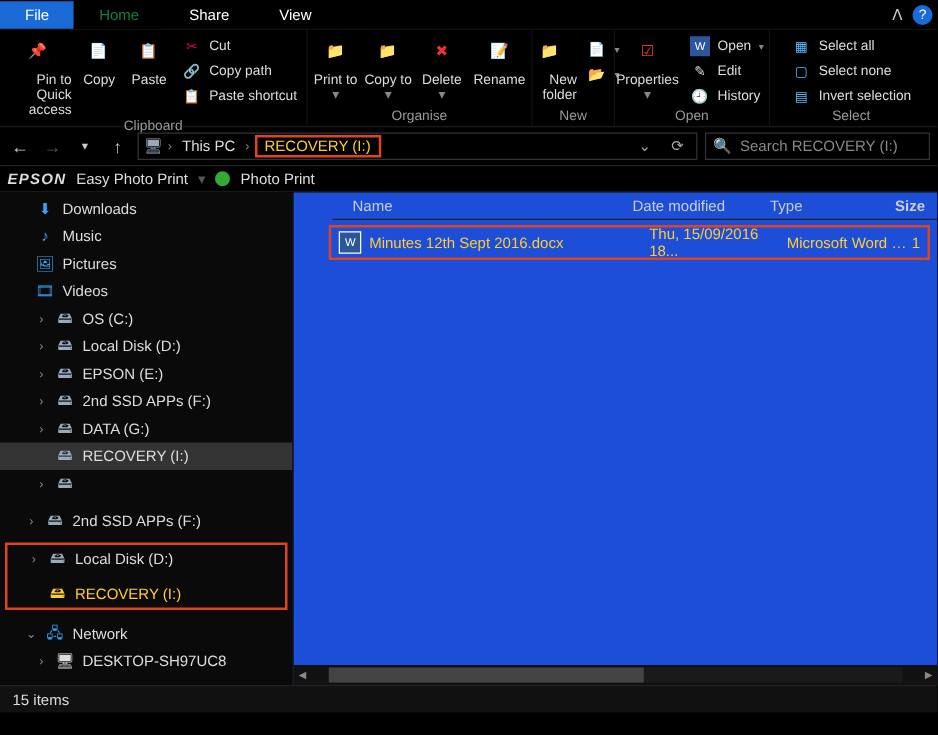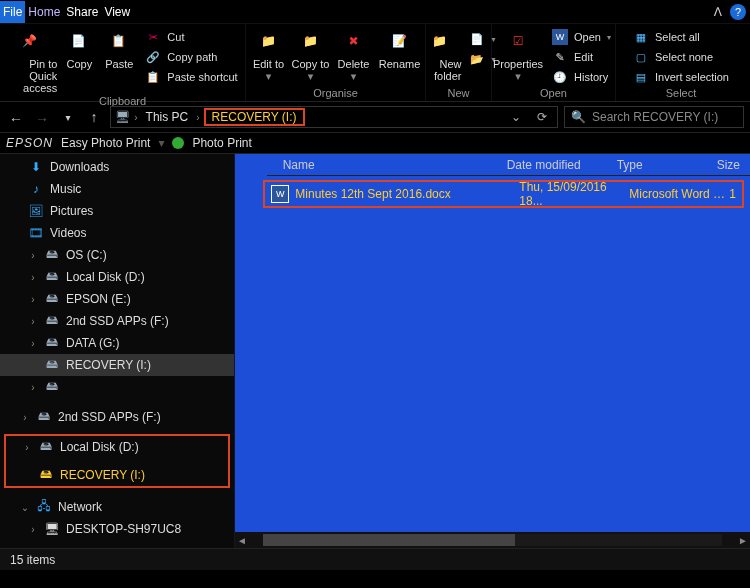--- a/index.html
+++ b/index.html
@@ -1,22 +1,22 @@
 <!DOCTYPE html>
 <html><head>
 <meta charset="utf-8">
 <style>
   * { box-sizing: border-box; margin: 0; padding: 0; font-family: "Segoe UI", Arial, sans-serif; }
   body { background: #000; color: #fff; width: 750px; height: 588px; overflow: hidden; position: relative; font-size: 12px; }
 
   
   .tabs { display: flex; align-items: center; height: 24px; background: #000; border-bottom: 1px solid #111; }
-  .tab { padding: 4px 3px; cursor: pointer; }
+  .tab { padding: 4px 20px; cursor: pointer; }
   .tab.file { background: #1a6bd8; color: #fff; }
-  .tab.active { background: #000; color: #c4b5fd; }
+  .tab.active { background: #000; color: #15803d; }
   .tabs .spacer { flex: 1; }
   .tabs .winctl { padding: 0 8px; color: #ccc; cursor: pointer; }
   .help { width: 16px; height: 16px; border-radius: 50%; background: #1a6bd8; color: #fff; display: flex; align-items: center; justify-content: center; font-size: 11px; margin-right: 4px; }
 
   
   .ribbon { display: flex; height: 78px; background: #000; border-bottom: 1px solid #222; }
   .group { display: flex; flex-direction: column; align-items: center; border-right: 1px solid #111; padding: 2px 4px 1px; }
   .group-body { display: flex; align-items: flex-start; flex: 1; }
   .group-label { font-size: 11px; color: #999; padding: 1px 0; }
   .big-btn { display: flex; flex-direction: column; align-items: center; justify-content: flex-start; width: 48px; padding: 2px 2px 0; cursor: pointer; color: #ddd; text-align: center; line-height: 1.1; }
@@ -32,21 +32,21 @@
   .nav-arrow { width: 20px; text-align: center; color: #ccc; cursor: pointer; font-size: 14px; }
   .addr { flex: 1; display: flex; align-items: center; border: 1px solid #333; height: 22px; padding: 0 4px; gap: 4px; }
   .crumb { padding: 0 4px; color: #ddd; cursor: pointer; font-size: 12px; }
   .crumb-sep { color: #888; font-size: 10px; }
   .crumb.hl { border: 2px solid #d42; color: #ffcc33; padding: 0 6px; }
   .addr-ctl { color: #aaa; padding: 0 6px; cursor: pointer; }
   .search { width: 180px; border: 1px solid #333; height: 22px; display: flex; align-items: center; padding: 0 6px; color: #888; gap: 6px; }
 
   
   .epson { display: flex; align-items: center; height: 22px; background: #000; border-top: 1px solid #222; border-bottom: 1px solid #222; padding: 0 6px; gap: 8px; font-size: 12px; color: #ddd; }
-  .epson .logo { font-weight: normal; font-style: italic; letter-spacing: 1px; }
+  .epson .logo { font-weight: bold; font-style: italic; letter-spacing: 1px; }
   .epson .dot { width: 12px; height: 12px; border-radius: 50%; background: #3a3; display: inline-block; }
 
   
   .main { display: flex; height: 394px; background: #000; }
   .tree { width: 235px; background: #0a0a0a; overflow-y: auto; padding-top: 2px; border-right: 1px solid #181818;}
   .tnode { display: flex; align-items: center; height: 22px; padding-left: 18px; gap: 6px; cursor: pointer; color: #ddd; font-size: 12px; }
   .tnode.ind2 { padding-left: 28px; }
   .tnode.ind1b { padding-left: 20px; }
   .tnode.sel { background: #333; }
   .tnode .tico { width: 16px; height: 16px; display:flex; align-items:center; justify-content:center; }
@@ -54,21 +54,21 @@
   .hl-box { border: 2px solid #d42; margin: 2px 4px; }
   .hl-box .tnode { padding-left: 16px; }
   .hl-box .yellow { color: #ffcc33; }
 
   
   .files { flex: 1; display: flex; flex-direction: column; background: #1d4ed8; position: relative; align-items: flex-end; }
   .fhead { display: flex; height: 22px; align-items: center; border-bottom: 1px solid #222; color: #ccc; font-size: 12px; padding-left: 10px;}
   .col-name { width: 230px; padding-left: 6px;}
   .col-date { width: 110px; }
   .col-type { width: 100px; }
-  .col-size { flex:1; text-align: right; padding-right: 10px;}
+  .col-size { flex:1; text-align: right; padding-right: 10px; font-weight: bold;}
   .frow-wrap { border: 2px solid #d42; margin: 4px 6px 0 4px; }
   .frow { display: flex; align-items: center; height: 24px; color: #ffcc33; font-size: 12px; padding-left: 6px;}
   .frow .fico { width: 18px; height: 18px; background: #2b579a; display:flex; align-items:center; justify-content:center; color:#fff; font-size:9px; margin-right: 6px; border:1px solid #fff;}
   .frow .c-name { width: 224px; }
   .frow .c-date { width: 110px; }
   .frow .c-type { width: 100px; white-space: nowrap; overflow: hidden; text-overflow: ellipsis;}
   .frow .c-size { flex:1; text-align:right; padding-right:6px; }
   .hscroll { position:absolute; bottom:0; left:0; right:0; height:16px; background:#111; display:flex; align-items:center;}
   .hscroll .track { flex:1; height:12px; background:#1a1a1a; margin:0 14px; position:relative;}
   .hscroll .thumb { position:absolute; left:0; width:55%; top:0; bottom:0; background:#444;}
@@ -128,21 +128,21 @@
           </div>
       </div>
     </div>
     <div class="group-label">Clipboard</div>
   </div>
 
   <div class="group" style="width:180px">
     <div class="group-body">
       <div class="big-btn" style="width:42px">
         <div class="ico folder">📁</div>
-        <span>Edit to</span>
+        <span>Print to</span>
           <span class="chev">▾</span>
       </div>
       <div class="big-btn" style="width:42px">
         <div class="ico folder">📁</div>
         <span>Copy to</span>
           <span class="chev">▾</span>
       </div>
       <div class="big-btn" style="width:44px">
         <div class="ico" style="color:#e33">✖</div>
         <span>Delete</span>

